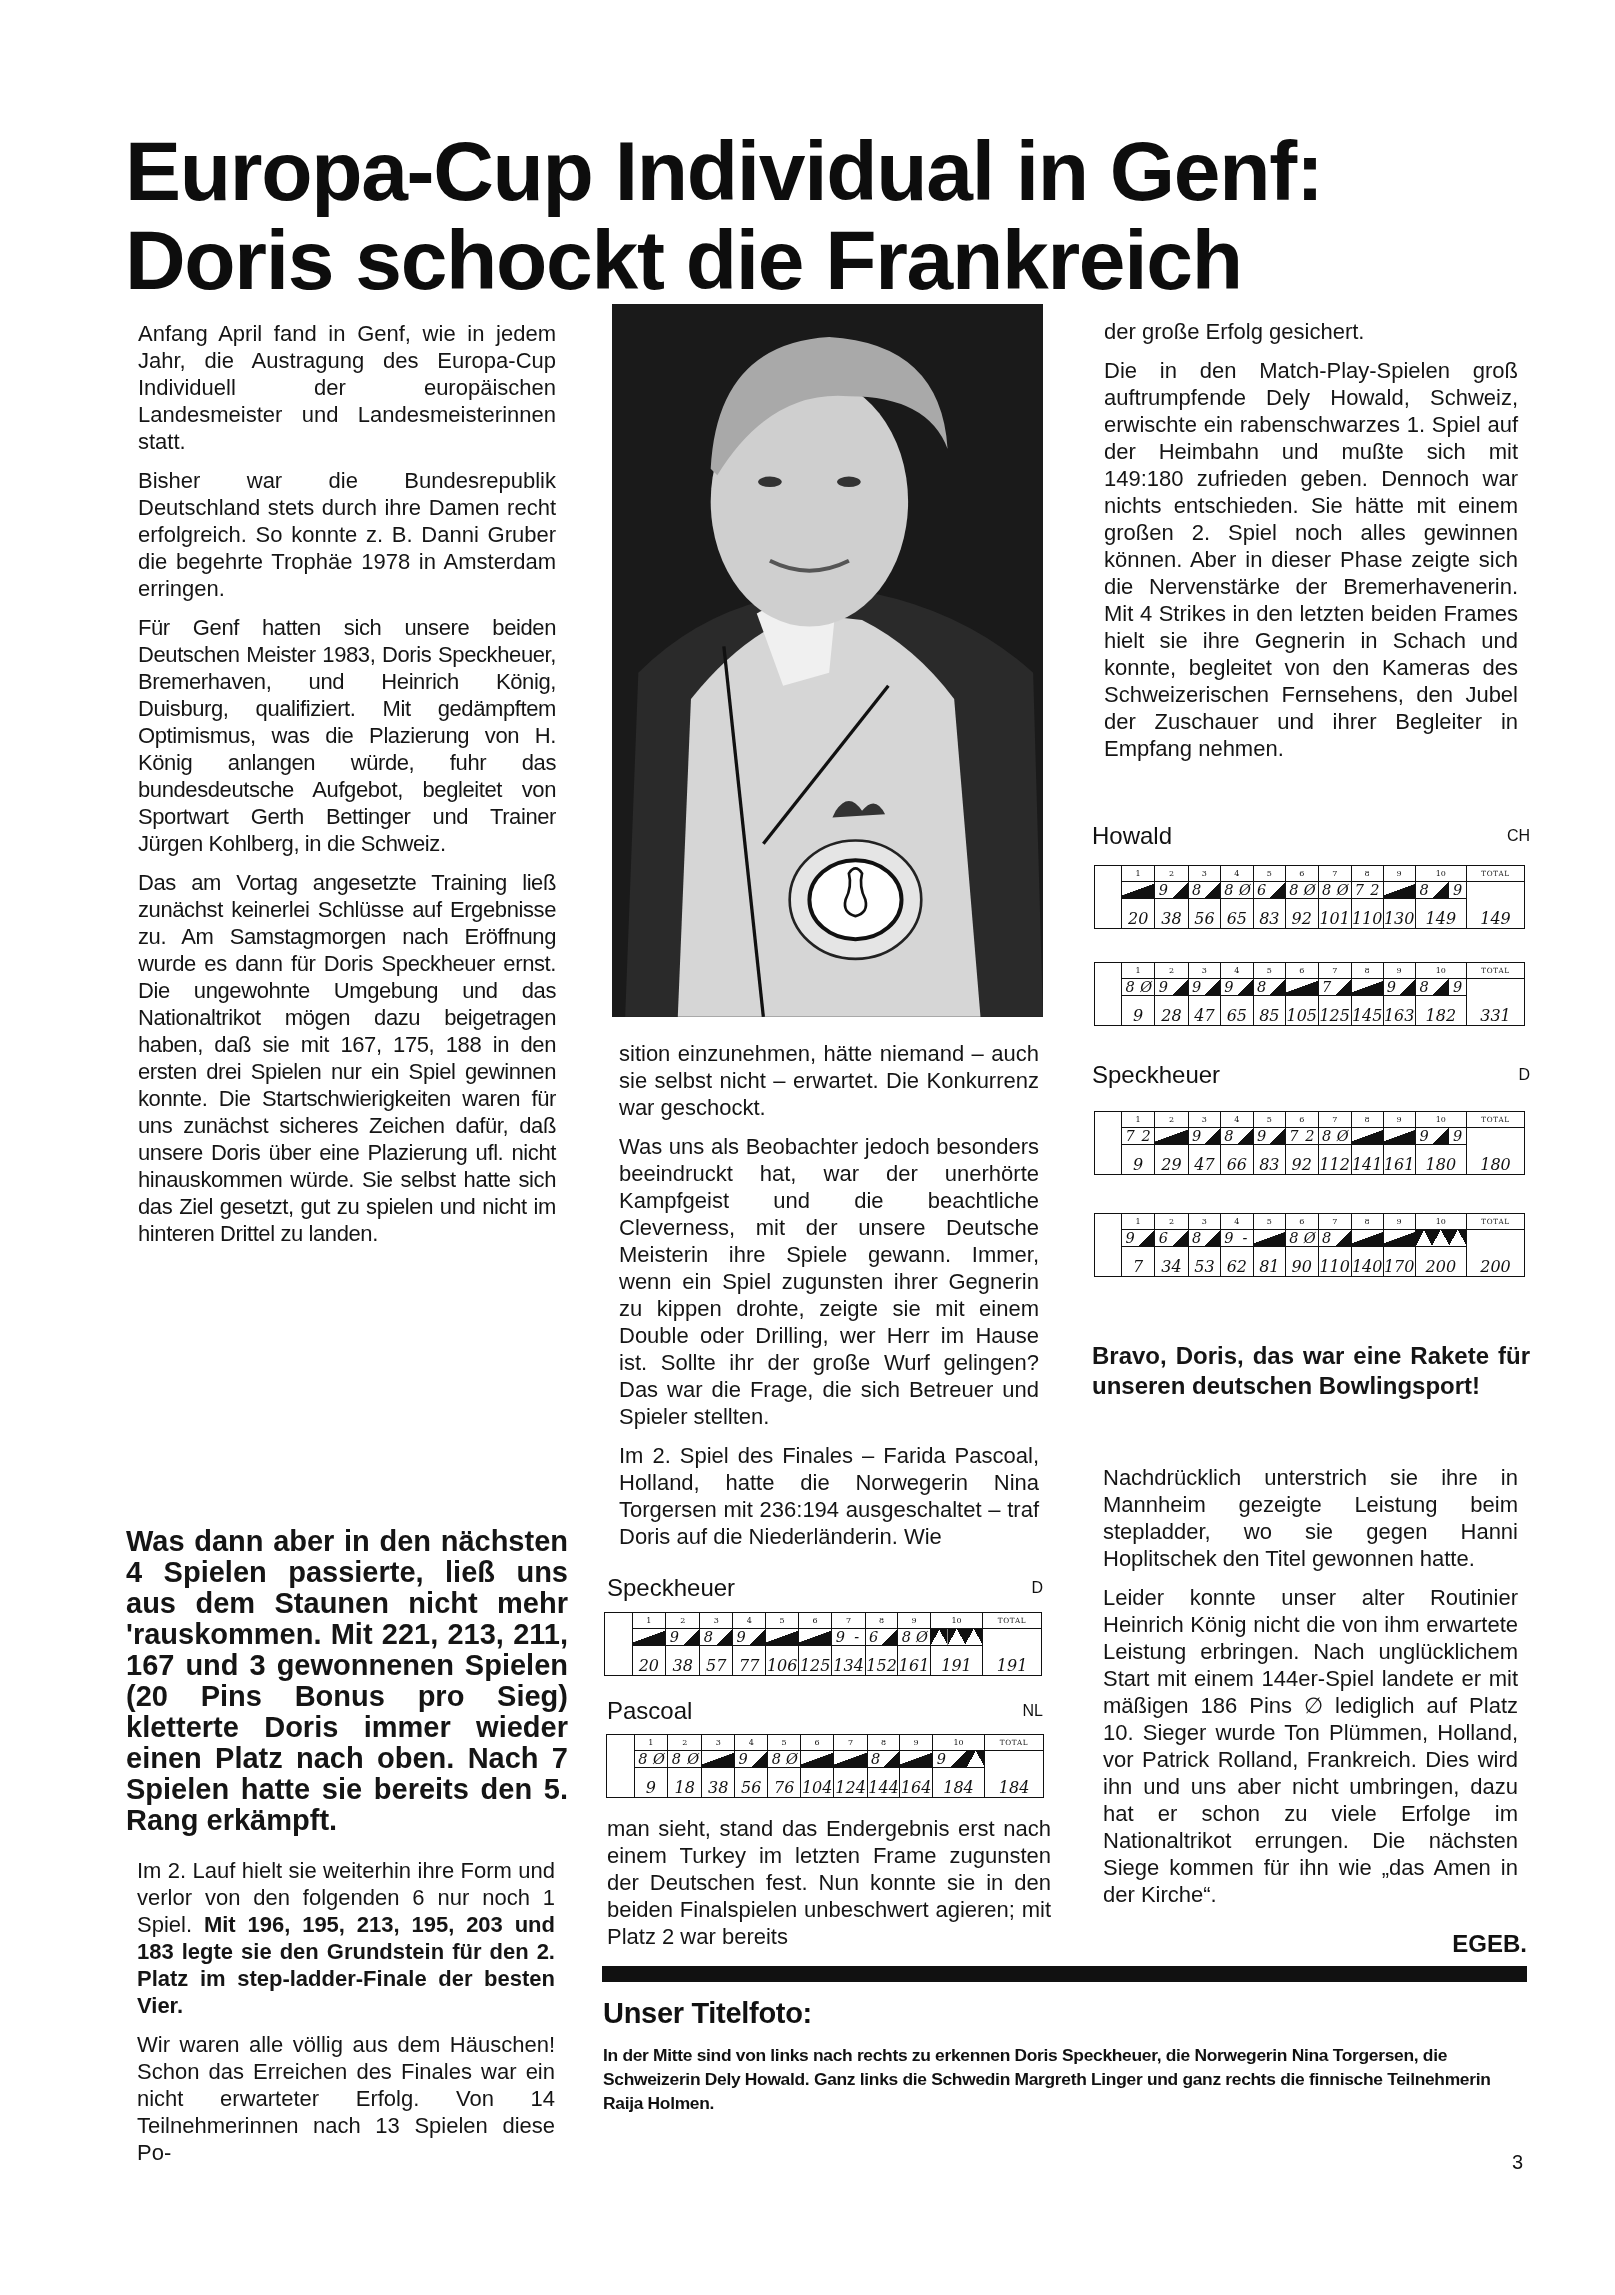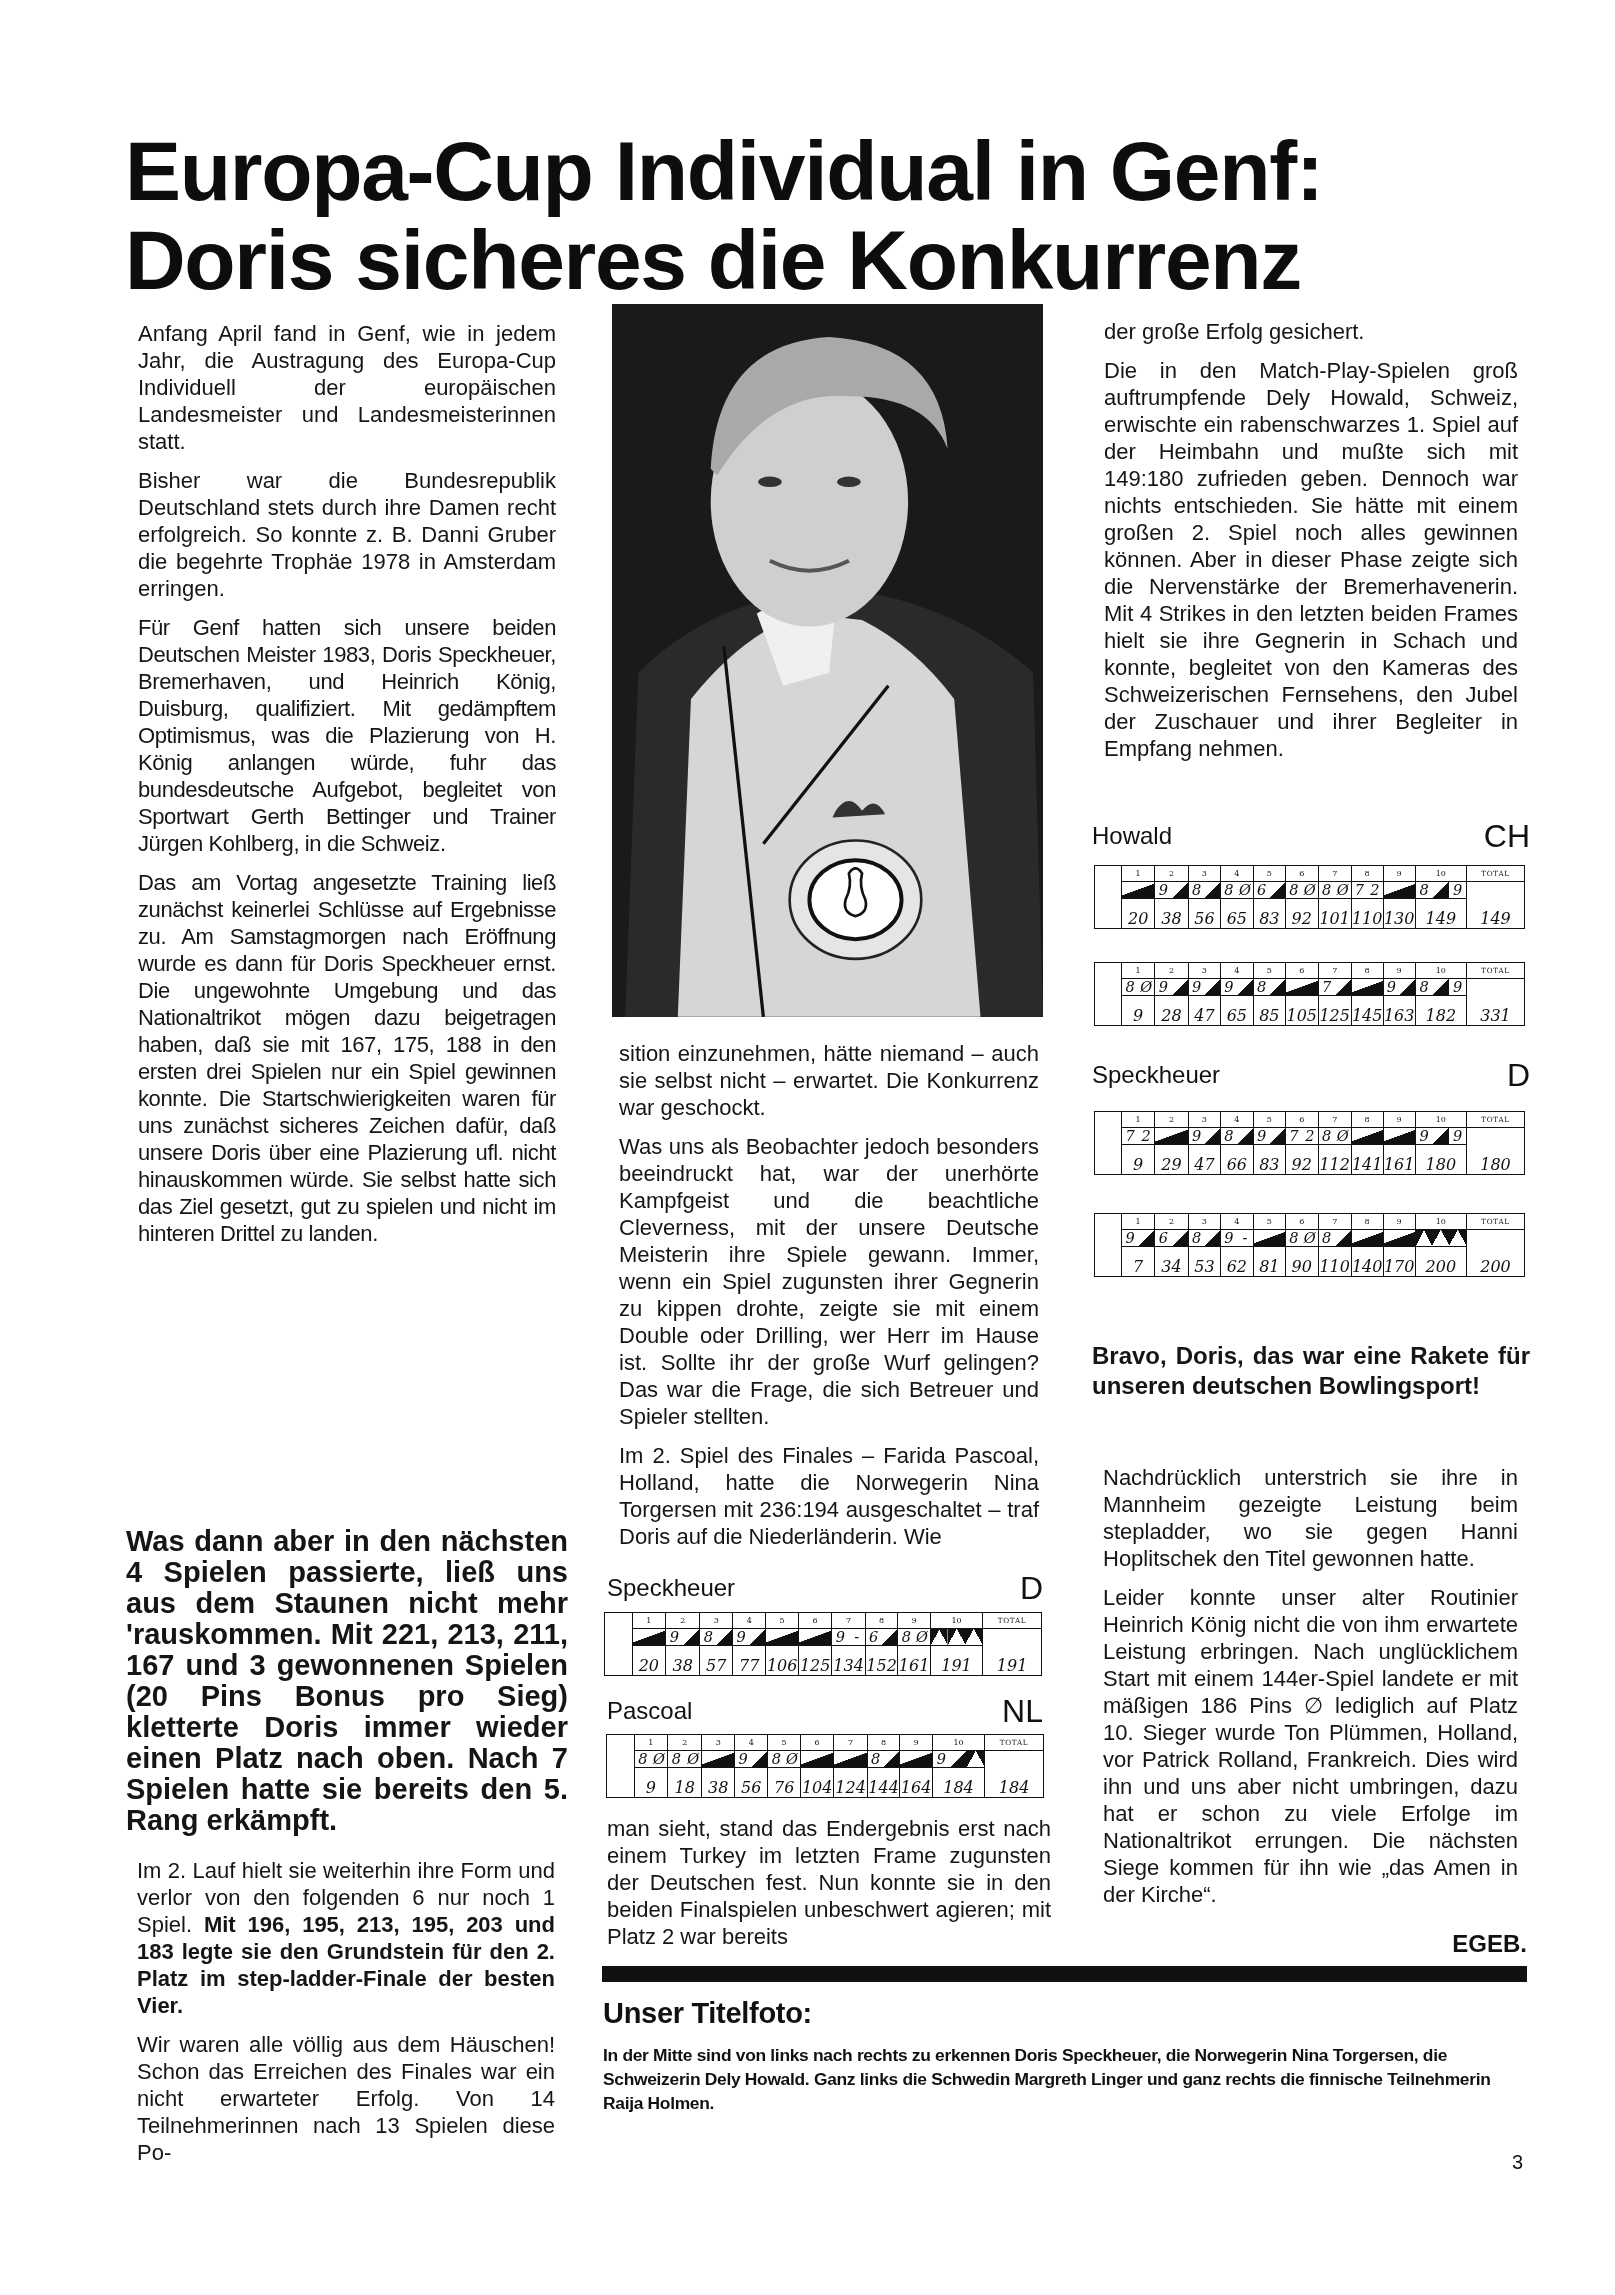--- a/index.html
+++ b/index.html
@@ -8,21 +8,21 @@
   .title { left:125px; width:1415px; font-family:"Liberation Sans", sans-serif; font-weight:bold; color:#0d0d0d; white-space:nowrap; letter-spacing:-1.3px; transform-origin:left top; }
   .title1 { top:128px; font-size:84px; line-height:86px; }
   .title2 { top:217px; font-size:84px; line-height:86px; }
   .col { font-size:22px; line-height:27px; text-align:justify; color:#151515; font-family:"Liberation Sans", sans-serif; }
   .col p { margin:12px; }
   .col .cond { font-family:"Liberation Sans", sans-serif; letter-spacing:-0.4px; }
   .boldblock { font-weight:bold; font-size:29px; line-height:31px; text-align:justify; }
   .b { font-weight:bold; }
   .photo { left:612px; top:304px; width:431px; height:713px; background:#1b1b1b; overflow:hidden; }
   .sc-label { font-size:24px; line-height:26px; color:#111; }
-  .sc-country { font-size:32px; line-height:26px; text-align:right; }
+  .sc-country { font-size:16px; line-height:26px; text-align:right; }
   table.sc { position:absolute; border-collapse:collapse; table-layout:fixed; background:#fff; }
   table.sc td { border:1.3px solid #111; padding:0; text-align:center; vertical-align:middle; overflow:hidden; }
   table.sc tr.hdr td { height:14.5px; font-family:"DejaVu Serif", serif; font-size:8px; }
   table.sc tr.hdr td.tot { font-size:7.2px; letter-spacing:0.7px; }
   table.sc tr.mk td { height:16px; font-family:"DejaVu Serif", serif; font-style:italic; font-size:14.5px; }
   table.sc tr.sv td { height:29px; font-family:"DejaVu Serif", serif; font-style:italic; font-size:16px; vertical-align:bottom; }
   table.sc td.blank { border-bottom:1.3px solid #111; }
   .mk-box { display:flex; width:100%; height:100%; align-items:stretch; }
   .ball { flex:1; display:flex; align-items:center; justify-content:center; position:relative; }
   .strike { background:linear-gradient(160deg, #fff 0 48%, #111 49% 100%); }
@@ -32,21 +32,21 @@
       linear-gradient(to bottom left, #111 0 50%, transparent 50%) right/50% 100% no-repeat; }
   .rule { background:#111; }
   .sub-head { font-weight:bold; font-size:29px; letter-spacing:-0.3px; }
   .caption { font-weight:bold; font-size:17.4px; line-height:24px; letter-spacing:-0.3px; }
   .pageno { font-size:20px; }
 </style>
 </head>
 <body>
 
 <div class="abs title title1">Europa-Cup Individual in Genf:</div>
-<div class="abs title title2">Doris sicheres die Konkurrenz</div>
+<div class="abs title title2">Doris schockt die Frankreich</div>
 
 <div class="abs col" style="left:126px; top:308px; width:442px;">
   <p>Anfang April fand in Genf, wie in jedem Jahr, die Austragung des Europa-Cup Individuell der europäischen Landesmeister und Landesmeisterinnen statt.</p>
   <p>Bisher war die Bundesrepublik Deutschland stets durch ihre Damen recht erfolgreich. So konnte z. B. Danni Gruber die begehrte Trophäe 1978 in Amsterdam erringen.</p>
   <p class="cond">Für Genf hatten sich unsere beiden Deutschen Meister 1983, Doris Speckheuer, Bremerhaven, und Heinrich König, Duisburg, qualifiziert. Mit gedämpftem Optimismus, was die Plazierung von H. König anlangen würde, fuhr das bundesdeutsche Aufgebot, begleitet von Sportwart Gerth Bettinger und Trainer Jürgen Kohlberg, in die Schweiz.</p>
   <p class="cond">Das am Vortag angesetzte Training ließ zunächst keinerlei Schlüsse auf Ergebnisse zu. Am Samstagmorgen nach Eröffnung wurde es dann für Doris Speckheuer ernst. Die ungewohnte Umgebung und das Nationaltrikot mögen dazu beigetragen haben, daß sie mit 167, 175, 188 in den ersten drei Spielen nur ein Spiel gewinnen konnte. Die Startschwierigkeiten waren für uns zunächst sicheres Zeichen dafür, daß unsere Doris über eine Plazierung ufl. nicht hinauskommen würde. Sie selbst hatte sich das Ziel gesetzt, gut zu spielen und nicht im hinteren Drittel zu landen.</p>
 </div>
 
 <div class="abs col boldblock" style="left:126px; top:1526px; width:442px;">Was dann aber in den nächsten 4 Spielen passierte, ließ uns aus dem Staunen nicht mehr 'rauskommen. Mit 221, 213, 211, 167 und 3 gewonnenen Spielen (20 Pins Bonus pro Sieg) kletterte Doris immer wieder einen Platz nach oben. Nach 7 Spielen hatte sie bereits den 5. Rang erkämpft.</div>
 

